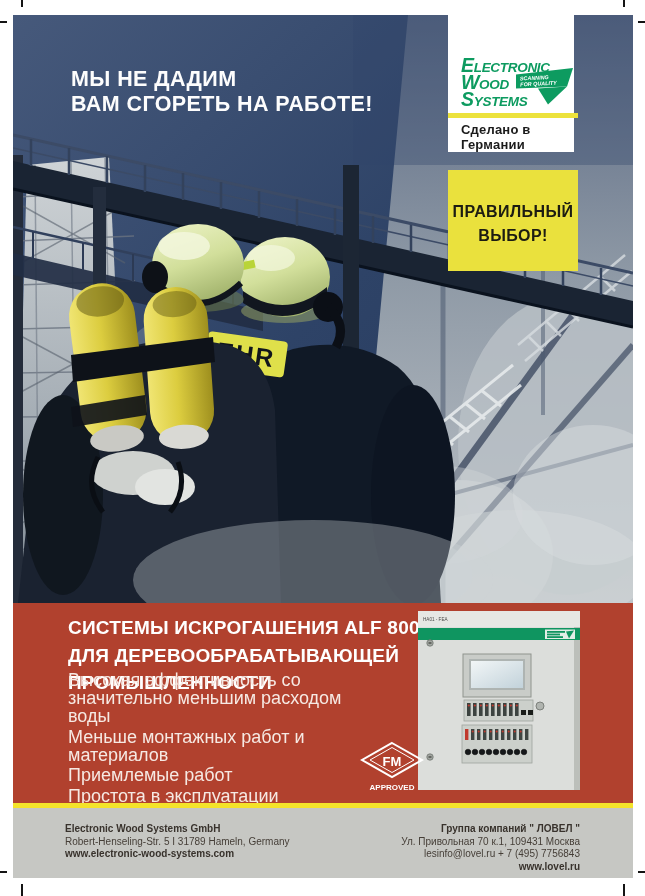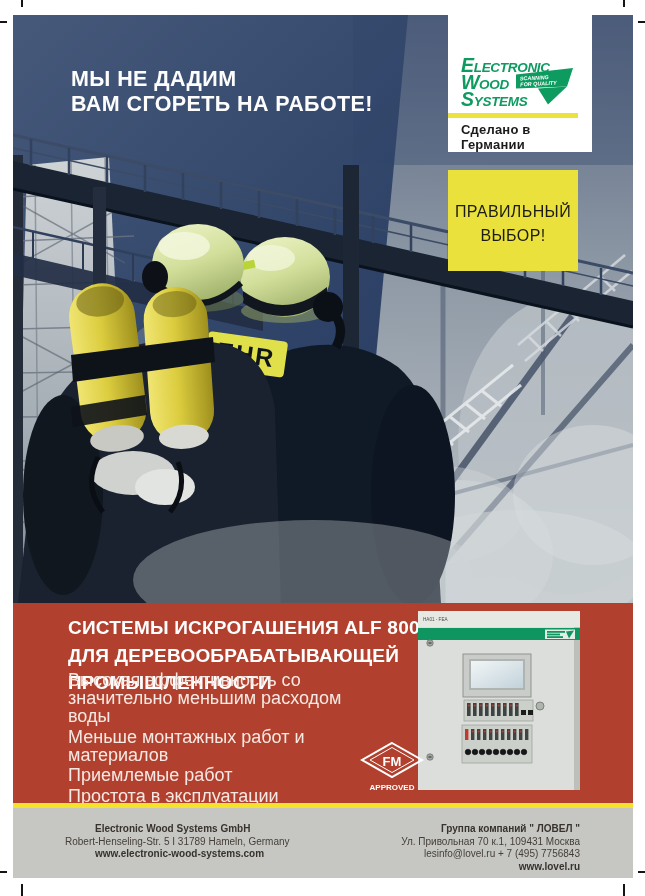--- a/index.html
+++ b/index.html
@@ -8,46 +8,46 @@
   .cm{position:absolute;background:#141414;}
   .ad{position:absolute;left:13px;top:15px;width:620px;height:863px;}
 
   
   .photo{position:absolute;left:0;top:0;width:620px;height:588px;background:#2e4366;overflow:hidden;}
   .photo svg{display:block;}
   .headline{position:absolute;left:58px;top:52px;color:#fdfdfd;font-weight:bold;
             font-size:21.5px;line-height:25px;letter-spacing:.4px;white-space:nowrap;}
 
   
-  .logo-card{position:absolute;left:435px;top:0;width:144px;height:137px;background:#fff;}
+  .logo-card{position:absolute;left:435px;top:0;width:126px;height:137px;background:#fff;}
   .logo-card svg{position:absolute;left:12px;top:42px;}
   .logo-stripe{position:absolute;left:0;top:98px;width:130px;height:5px;background:#ece23c;}
   .made-in{position:absolute;left:13px;top:107px;font-size:13px;font-weight:bold;color:#1b1b1b;letter-spacing:.2px;}
 
   
   .badge{position:absolute;left:435px;top:155px;width:130px;height:101px;background:#eae13d;}
-  .badge-text{padding-top:30px;text-align:center;font-weight:normal;font-size:16px;line-height:24px;
+  .badge-text{padding-top:30px;text-align:center;font-weight:bold;font-size:16px;line-height:24px;
               color:#1c1c12;letter-spacing:.4px;}
 
   
   .red{position:absolute;left:0;top:588px;width:620px;height:200px;background:#b1412e;}
   .red-title{position:absolute;left:55px;top:11px;color:#ffffff;font-weight:bold;font-size:19px;
              line-height:27.5px;letter-spacing:.2px;}
   .bullets{position:absolute;left:55px;top:68px;width:300px;color:#f6e9e3;font-size:18px;line-height:18px;}
   .bullets div{margin-bottom:2.5px;}
   .panel{position:absolute;left:405px;top:8px;width:162px;height:179px;}
   .fm{position:absolute;left:347px;top:138px;}
 
   
   .ybar{position:absolute;left:0;top:788px;width:620px;height:5px;background:#f4e32a;}
   .footer{position:absolute;left:0;top:793px;width:620px;height:70px;background:#c6c7c3;}
   .f-block{position:absolute;top:15px;font-size:10px;line-height:12.5px;color:#453e37;}
   .f-left{left:52px;}
   .f-right{right:53px;text-align:right;}
-  .f-bold{font-weight:bold;color:#38322c;margin-left:30px;}
+  .f-bold{font-weight:bold;color:#38322c;}
 </style>
 </head>
 <body>
 
 <div class="page">
 
   <div class="cm" style="left:21px;top:0;width:1.5px;height:7px;"></div>
   <div class="cm" style="left:0;top:21px;width:7px;height:1.5px;"></div>
   <div class="cm" style="left:623px;top:0;width:1.5px;height:7px;"></div>
   <div class="cm" style="right:0;top:21px;width:7px;height:1.5px;"></div>

